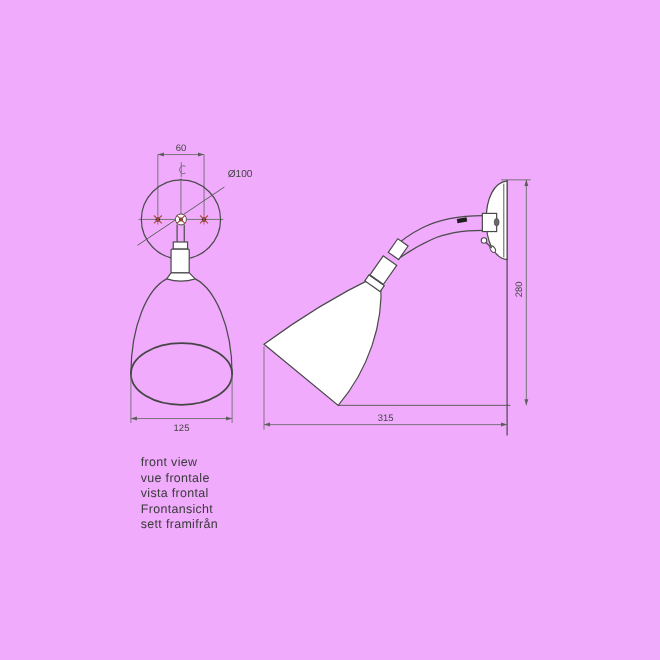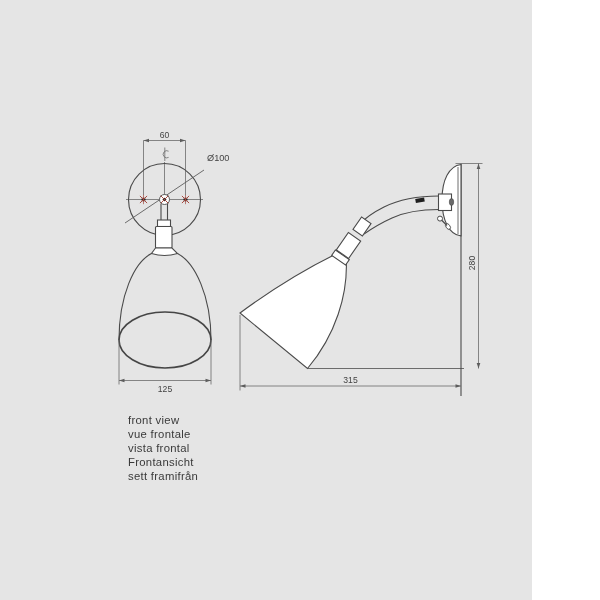--- a/index.html
+++ b/index.html
@@ -1,16 +1,16 @@
 <!DOCTYPE html>
 <html><head>
 <meta charset="utf-8">
 <style>
   html,body{margin:0;padding:0;background:#ffffff;}
-  .page{position:relative;width:532px;height:600px;background:#e5e5e5;overflow:hidden;
+  .page{position:relative;width:600px;height:600px;background:#f0abfc;overflow:hidden;
         font-family:"Liberation Sans", sans-serif;}
   svg{position:absolute;left:0;top:0;}
   .outline{stroke:#4a4a4a;stroke-width:1.1;fill:none;}
   .outline-fill{stroke:#4a4a4a;stroke-width:1.1;fill:#ffffff;}
   .thin{stroke:#6b6b6b;stroke-width:0.8;fill:none;}
   .leader{stroke:#5d5d5d;stroke-width:0.9;fill:none;}
   .arrow{fill:#5d5d5d;stroke:none;}
   .dimtext{font-family:"Liberation Sans",sans-serif;font-size:8.6px;fill:#444444;}
   .marker{stroke:#a84c42;stroke-width:1;fill:none;}
   .holedot{fill:#2e2e2e;stroke:none;}

